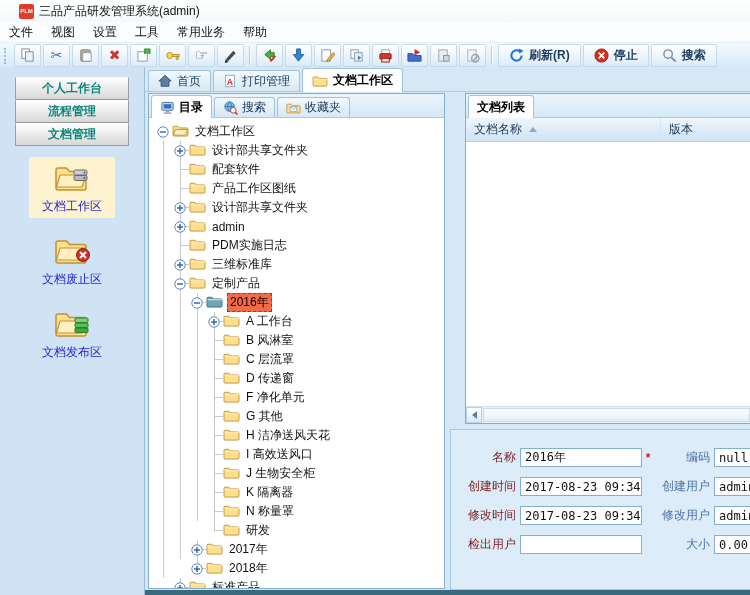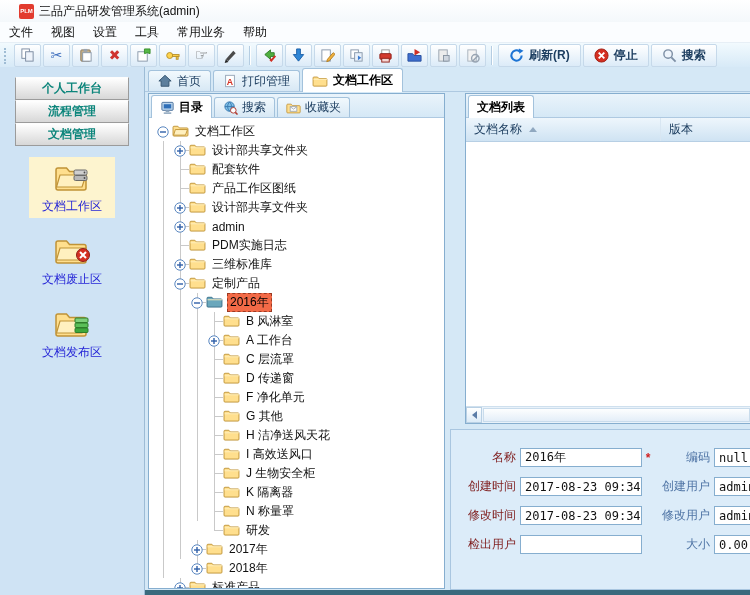--- a/index.html
+++ b/index.html
@@ -513,50 +513,50 @@
               <div class="trow">
                 <div class="cell">
                   <div class="vl"></div>
                 </div>
                 <div class="cell">
                   <div class="vl"></div>
                 </div>
                 <div class="cell">
                   <div class="vl"></div>
                 </div>
+                <div class="cell"><div class="vl"></div><div class="hl"></div><span><svg class="exp" width="12" height="12" viewBox="0 0 12 12">
+                      <circle cx="6" cy="6" r="5.2" fill="#fff" stroke="#5a87c0"></circle>
+                      <line x1="3" y1="6" x2="9" y2="6" stroke="#2f5fa8" stroke-width="1.4"></line>
+                      <line x1="6" y1="3" x2="6" y2="9" stroke="#2f5fa8" stroke-width="1.4"></line>
+                    </svg></span></div>
+                <span class="ficon"><svg width="17" height="14" viewBox="0 0 18 15">
+                    <path d="M1 4.5 q0-1 1-1 h4.2 l1.6 1.8 H16 q1 0 1 1 V13 q0 1-1 1 H2 q-1 0-1-1 Z" fill="#ffdf8e" stroke="#c09337"></path>
+                    <path d="M1.5 6.2 h15.5" stroke="#fff0c0"></path>
+                  </svg></span>
+                <span class="tlabel">A 工作台</span>
+              </div>
+              <div class="trow">
+                <div class="cell">
+                  <div class="vl"></div>
+                </div>
+                <div class="cell">
+                  <div class="vl"></div>
+                </div>
+                <div class="cell">
+                  <div class="vl"></div>
+                </div>
                 <div class="cell">
                   <div class="vl"></div>
                   <div class="hl"></div>
                 </div>
                 <span class="ficon"><svg width="17" height="14" viewBox="0 0 18 15">
                     <path d="M1 4.5 q0-1 1-1 h4.2 l1.6 1.8 H16 q1 0 1 1 V13 q0 1-1 1 H2 q-1 0-1-1 Z" fill="#ffdf8e" stroke="#c09337"></path>
                     <path d="M1.5 6.2 h15.5" stroke="#fff0c0"></path>
                   </svg></span>
                 <span class="tlabel">B 风淋室</span>
-              </div>
-              <div class="trow">
-                <div class="cell">
-                  <div class="vl"></div>
-                </div>
-                <div class="cell">
-                  <div class="vl"></div>
-                </div>
-                <div class="cell">
-                  <div class="vl"></div>
-                </div>
-                <div class="cell"><div class="vl"></div><div class="hl"></div><span><svg class="exp" width="12" height="12" viewBox="0 0 12 12">
-                      <circle cx="6" cy="6" r="5.2" fill="#fff" stroke="#5a87c0"></circle>
-                      <line x1="3" y1="6" x2="9" y2="6" stroke="#2f5fa8" stroke-width="1.4"></line>
-                      <line x1="6" y1="3" x2="6" y2="9" stroke="#2f5fa8" stroke-width="1.4"></line>
-                    </svg></span></div>
-                <span class="ficon"><svg width="17" height="14" viewBox="0 0 18 15">
-                    <path d="M1 4.5 q0-1 1-1 h4.2 l1.6 1.8 H16 q1 0 1 1 V13 q0 1-1 1 H2 q-1 0-1-1 Z" fill="#ffdf8e" stroke="#c09337"></path>
-                    <path d="M1.5 6.2 h15.5" stroke="#fff0c0"></path>
-                  </svg></span>
-                <span class="tlabel">A 工作台</span>
               </div>
               <div class="trow">
                 <div class="cell">
                   <div class="vl"></div>
                 </div>
                 <div class="cell">
                   <div class="vl"></div>
                 </div>
                 <div class="cell">
                   <div class="vl"></div>

